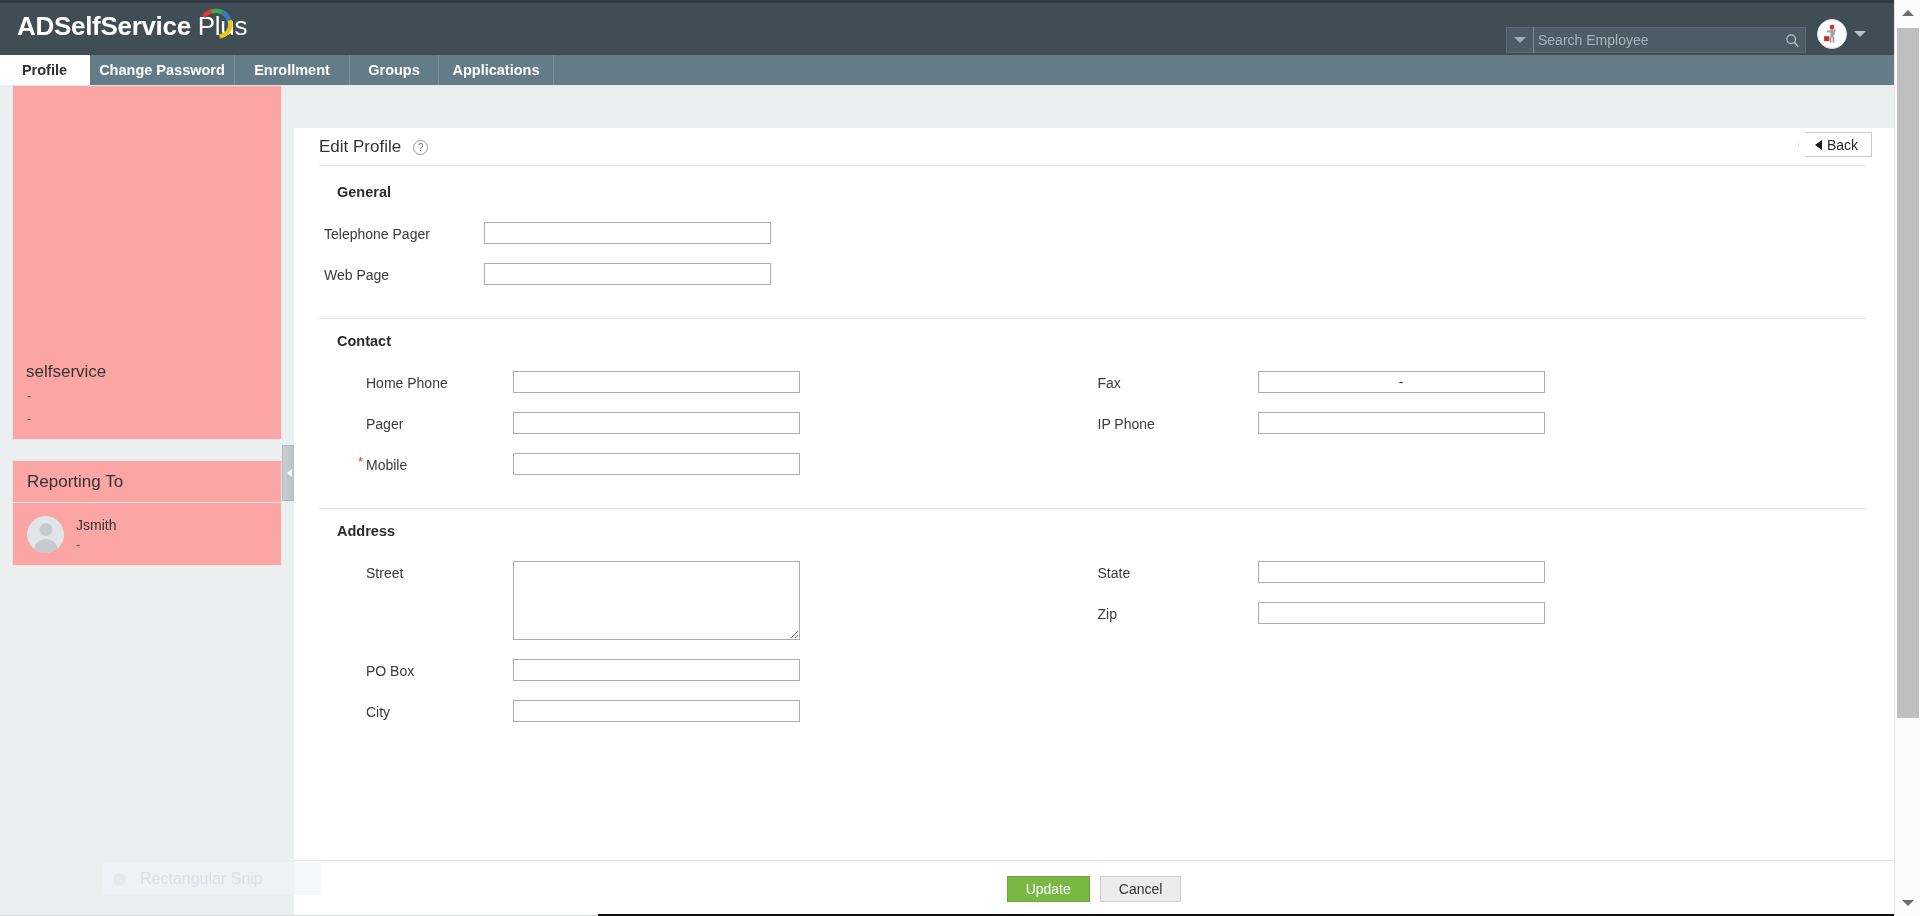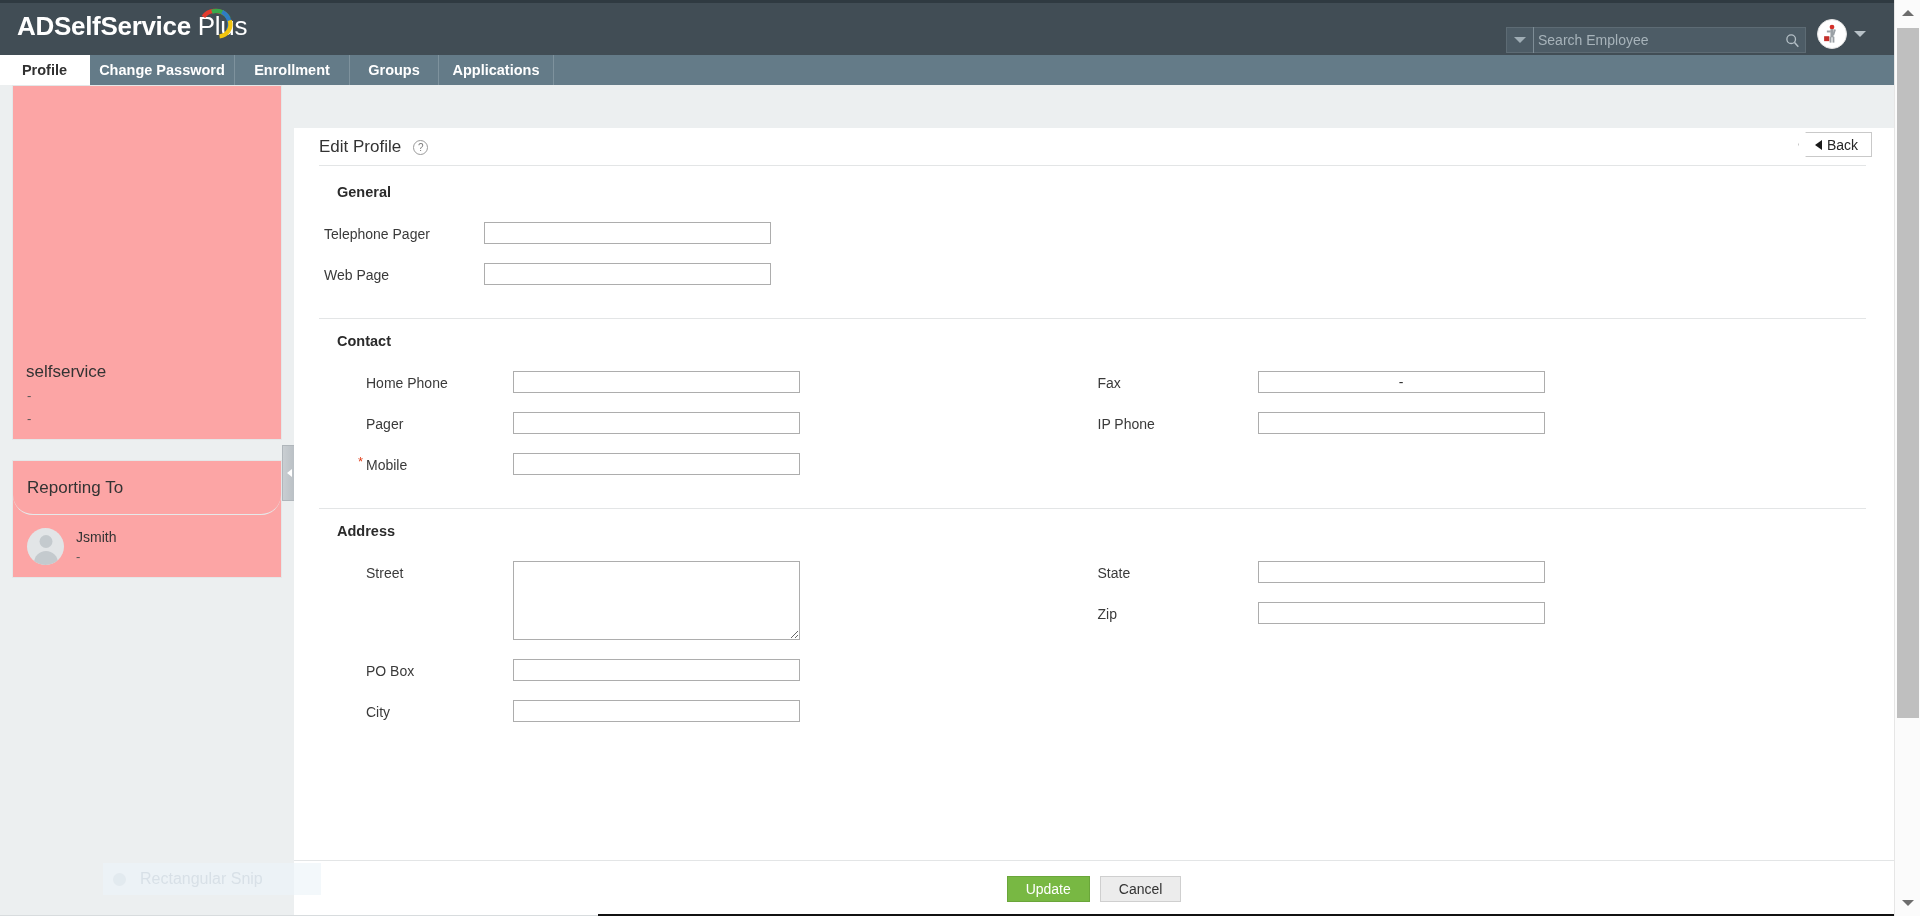--- a/index.html
+++ b/index.html
@@ -108,24 +108,23 @@
   .profile-card .pline1 {
     position: absolute; left: 14px; bottom: 36px;
     font-size: 13px; color: #555555;
   }
   .profile-card .pline2 {
     position: absolute; left: 14px; bottom: 13px;
     font-size: 13px; color: #555555;
   }
   .report-card { margin-top: 20px; }
   .report-head {
-    height: 54px; display: flex; align-items: center;
+    height: 42px; display: flex; align-items: center;
     padding: 0 14px; font-size: 17px; color: #333333;
     border-bottom: 1px solid #e6e9ea;
-    border-radius: 20px;
   }
   .report-row {
     height: 62px; display: flex; align-items: center; padding: 0 14px; gap: 12px;
   }
   .rep-avatar {
     width: 37px; height: 37px; border-radius: 50%;
     background: #e2e5e7; position: relative; overflow: hidden; flex: 0 0 auto;
   }
   .rep-avatar::before {
     content: ""; position: absolute; left: 50%; top: 7px;

